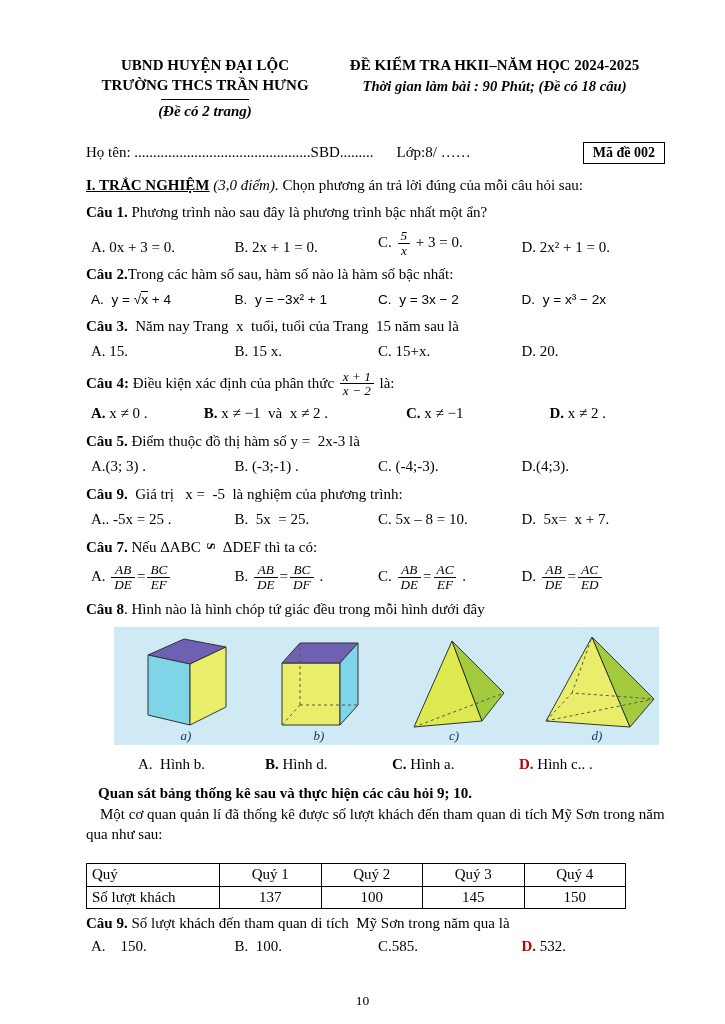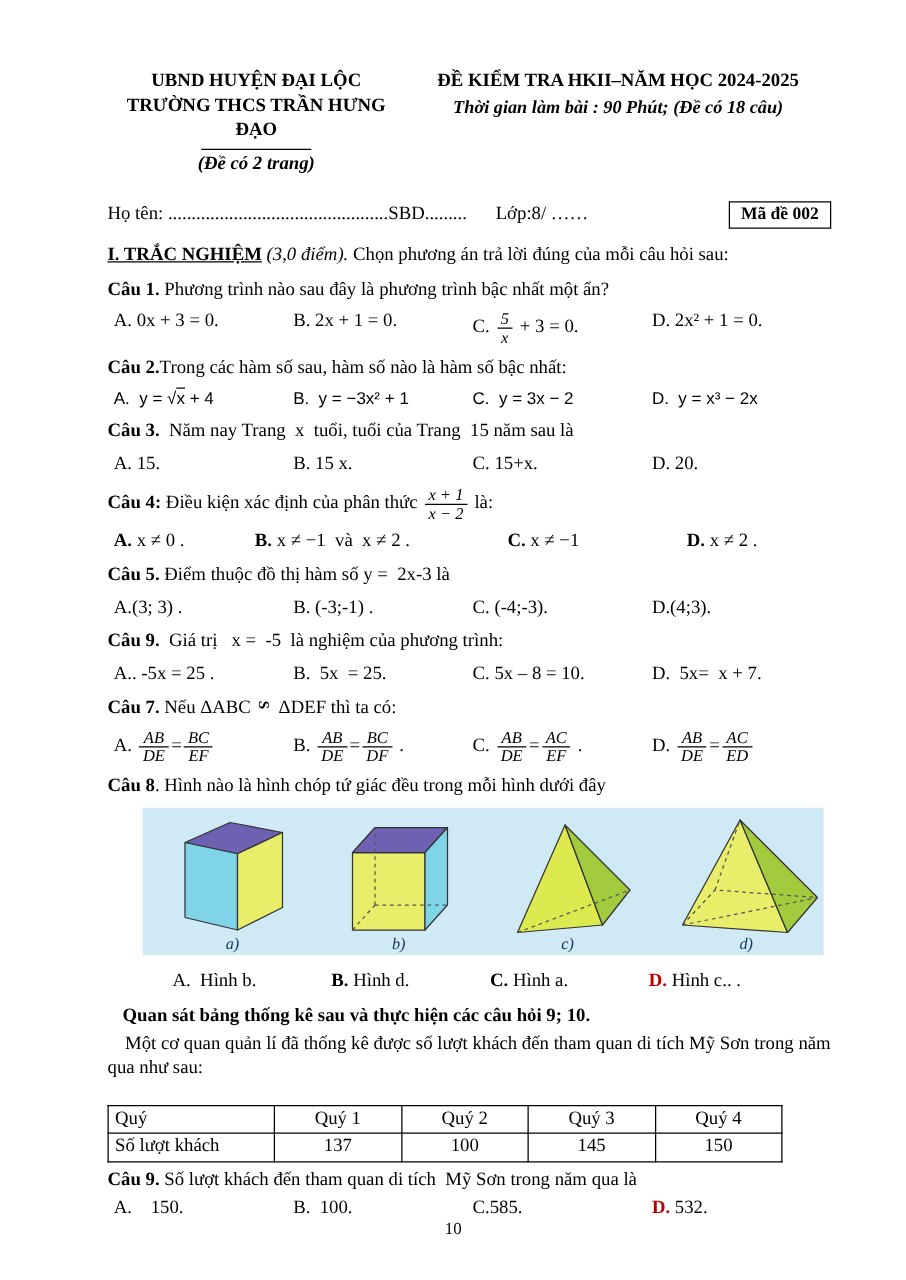--- a/index.html
+++ b/index.html
@@ -28,21 +28,21 @@
   .codebox{margin-left:auto;border:1.6px solid #000;padding:1px 9px;font-weight:bold;font-size:14px;white-space:nowrap}
 
   
   .section{margin-top:12px}
   .sec-title{font-weight:bold;text-decoration:underline}
   .sec-points{font-style:italic}
 
   
   .q{margin-top:8px}
   .stem{min-height:19px}
-  .opts{display:flex;margin-top:6px;padding-left:5px;align-items:flex-start}
+  .opts{display:flex;margin-top:6px;padding-left:5px;align-items:flex-end}
   .opts>.opt{flex:1 1 0;padding-right:4px}
   .opts-q4>.opt:nth-child(1){flex:0.78}
   .opts-q4>.opt:nth-child(2){flex:1.42}
   .opts-q4>.opt:nth-child(3){flex:1}
   .opts-q4>.opt:nth-child(4){flex:0.8}
 
   
   .frac{display:inline-flex;flex-direction:column;vertical-align:middle;text-align:center;
         line-height:1.05;font-size:0.88em;font-style:italic;margin:0 2px}
   .frac .fn{border-bottom:1px solid #000;padding:0 3px}
@@ -57,32 +57,31 @@
   .fig-answers{display:flex;width:508px;margin:5px 0 0 52px}
   .fig-answers>span{flex:1 1 0}
 
   
   .lead{font-weight:bold;margin-top:9px;padding-left:12px}
   .para{margin-top:2px;text-indent:14px}
   table.stats{border-collapse:collapse;margin-top:19px;width:540px}
   table.stats td{border:1.2px solid #000;padding:1px 5px;text-align:center;font-size:15px}
   table.stats td.first{text-align:left;width:122px}
 
-  .footer{position:absolute;bottom:32px;left:0;width:725px;text-align:center;font-size:13.5px}
+  .footer{position:absolute;bottom:14px;left:0;width:725px;text-align:center;font-size:13.5px}
 </style>
 </head>
 <body>
 
 <div class="page">
 
   <div class="head">
     <div class="head-left">
       <div>UBND HUYỆN ĐẠI LỘC</div>
       <div>TRƯỜNG THCS TRẦN HƯNG</div>
-      <div>ĐẠO</div>
       <div class="rule"></div>
       <div class="note">(Đề có 2 trang)</div>
     </div>
     <div class="head-right">
       <div>ĐỀ KIỂM TRA HKII–NĂM HỌC 2024-2025</div>
       <div class="hr3">Thời gian làm bài : 90 Phút; (Đề có 18 câu)</div>
     </div>
   </div>
 
   <div class="student">

